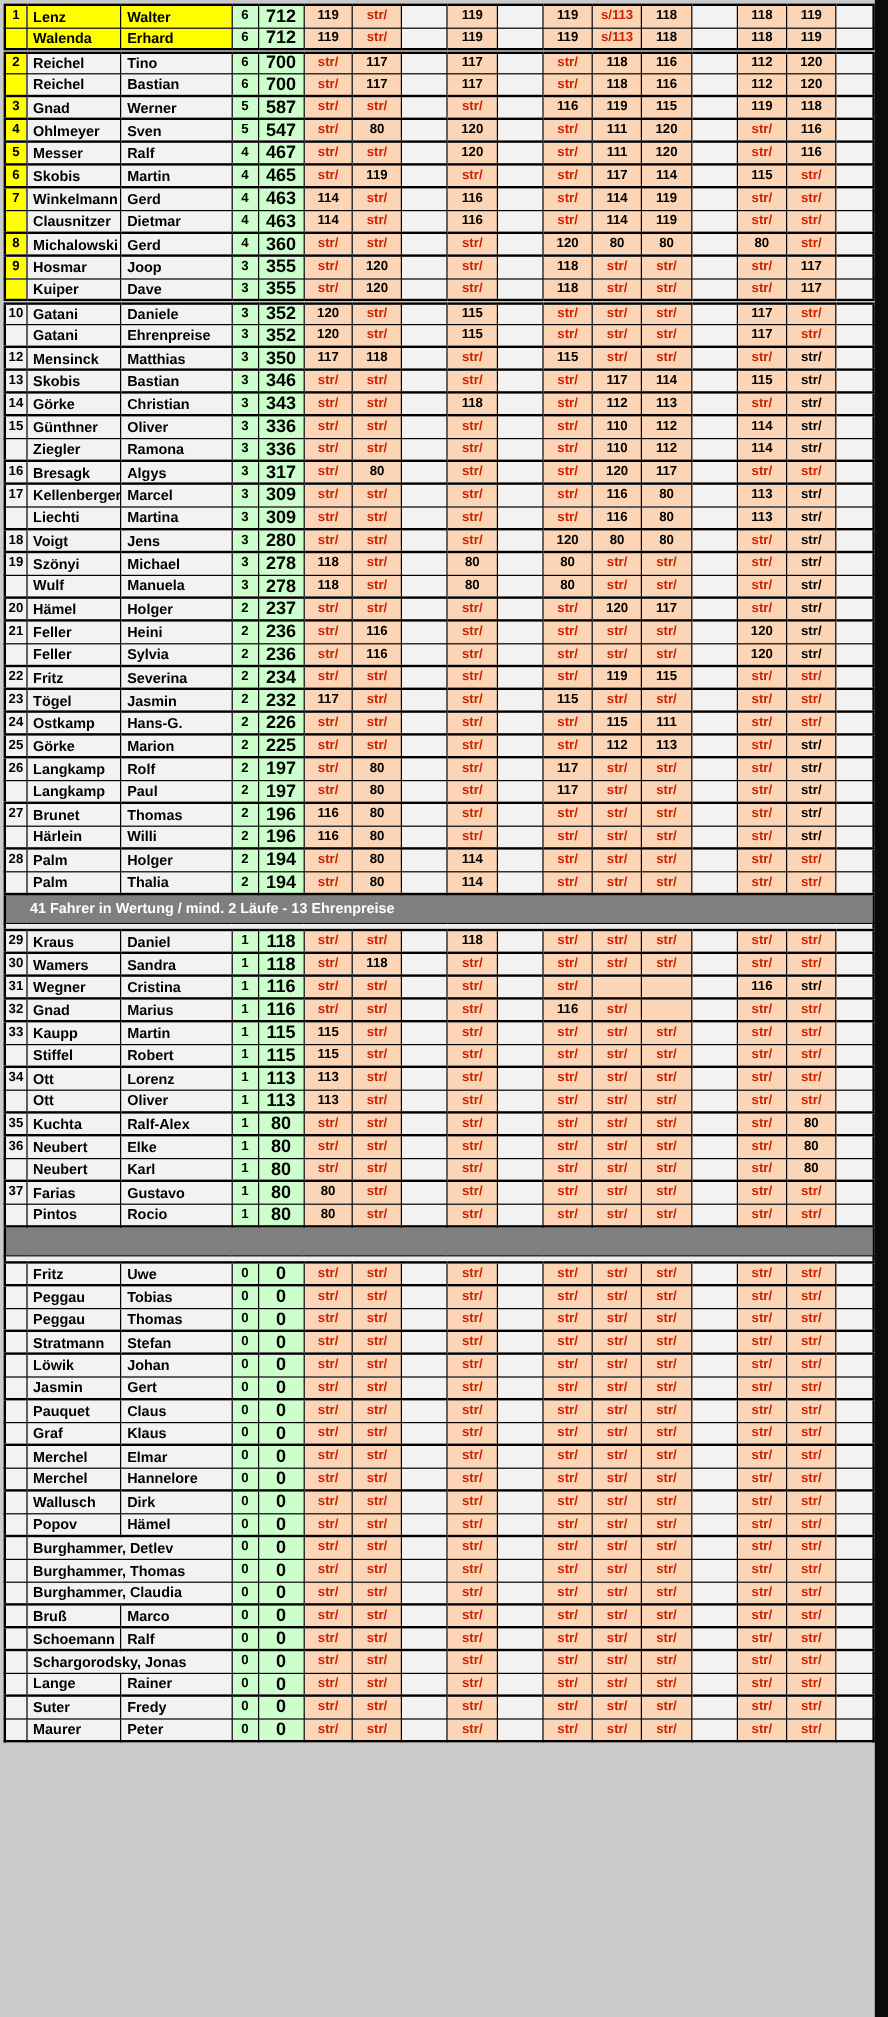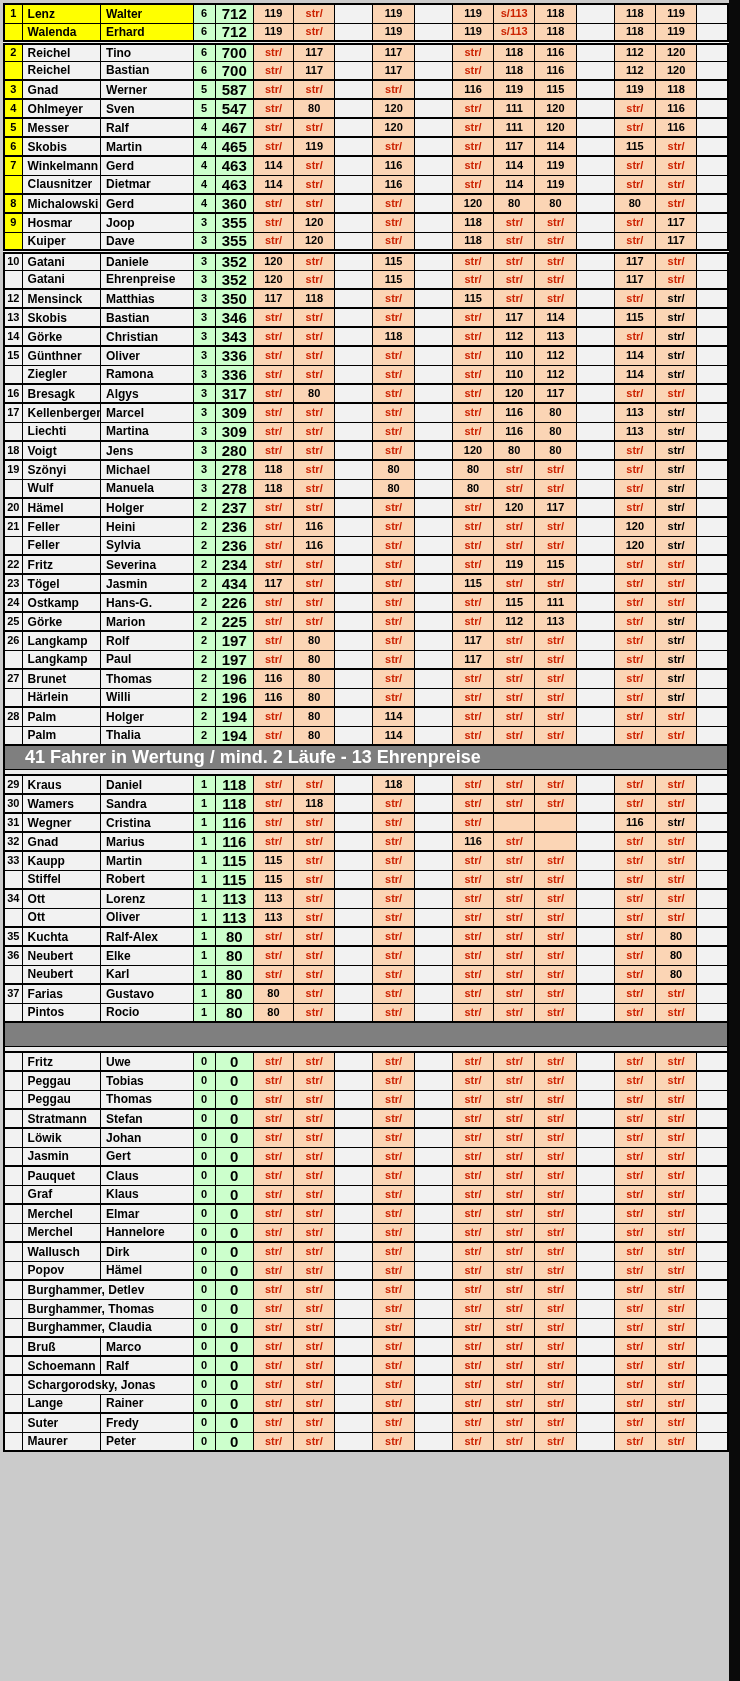--- a/index.html
+++ b/index.html
@@ -27,21 +27,21 @@
   tr.yellow td.name,tr.yellow td.rank{background:#ffff00;}
   td.cnt{background:#ccffcc;font-size:11px;text-align:center;}
   td.tot{background:#ccffcc;font-size:15px;text-align:center;}
   td.race{background:#fbd5b5;font-size:11px;text-align:center;}
   td.race.red{color:#cc2200;}
   td.sp{background:#f2f2f2;}
   tr.group td{border-top:2px solid #000;}
   tr.dbl td{border-bottom:5px double #000;}
   tr.band{height:24px;}
   tr.band td{
-    background:#7f7f7f;color:#ffffff;font-size:18px;
+    background:#7f7f7f;color:#ffffff;font-size:12px;
     padding-left:20px;text-align:left;
     border-top:2px solid #000;border-bottom:1px solid #000;
   }
   tr.gapr{height:6px;}
   tr.gapr td{background:#ededed;border-left:none;border-right:none;border-top:1px solid #000;}
 </style>
 </head>
 <body>
 
 <div id="right-band"></div>
@@ -635,21 +635,21 @@
         <td class="sp"></td>
         <td class="race red">str/</td>
         <td class="race red">str/</td>
         <td class="sp"></td>
       </tr>
       <tr class="row group">
         <td class="rank">23</td>
         <td class="name">Tögel</td>
         <td class="name">Jasmin</td>
         <td class="cnt">2</td>
-        <td class="tot">434</td>
+        <td class="tot">232</td>
         <td class="race">117</td>
         <td class="race red">str/</td>
         <td class="sp"></td>
         <td class="race red">str/</td>
         <td class="sp"></td>
         <td class="race">115</td>
         <td class="race red">str/</td>
         <td class="race red">str/</td>
         <td class="sp"></td>
         <td class="race red">str/</td>

